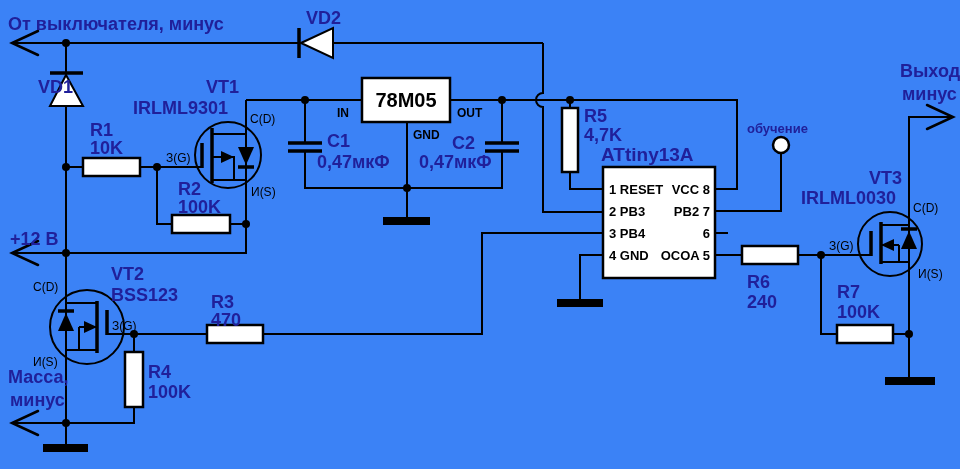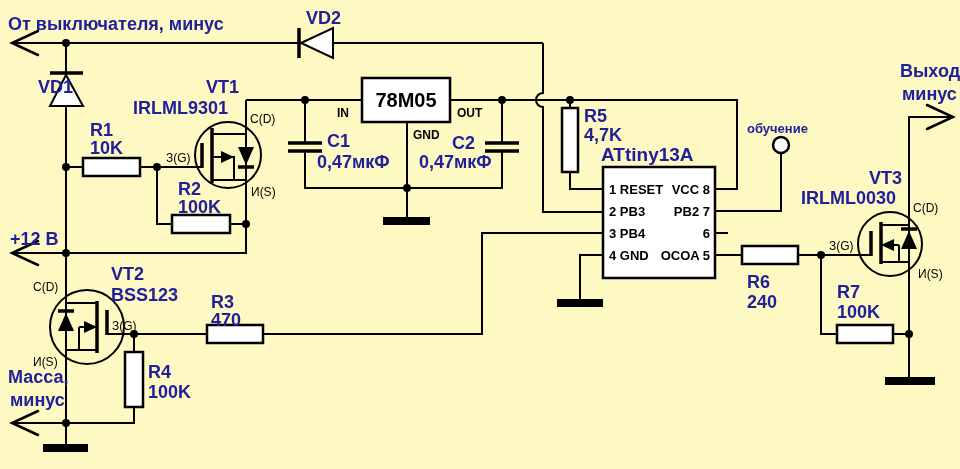--- a/index.html
+++ b/index.html
@@ -1,16 +1,16 @@
 <!DOCTYPE html>
 <html><head>
 <meta charset="utf-8">
 <style>
   html,body{margin:0;padding:0;background:#fff;}
-  .page{position:relative;width:960px;height:469px;background:#fef9c3;overflow:hidden;
+  .page{position:relative;width:960px;height:469px;background:#3b82f6;overflow:hidden;
         font-family:"Liberation Sans",sans-serif;}
   svg{position:absolute;left:0;top:0;}
   .wire{stroke:#000;stroke-width:2;fill:none;}
   .thick{stroke:#000;stroke-width:3.5;fill:none;}
   .box{stroke:#000;stroke-width:2.5;fill:#fff;}
   .dot{fill:#000;stroke:none;}
   .gnd{fill:#000;stroke:none;}
   .dio{fill:#fff;stroke:#000;stroke-width:2;}
   .fdio{fill:#000;stroke:none;}
   .arrowhead{stroke:#000;stroke-width:2.5;fill:none;stroke-linecap:round;}

